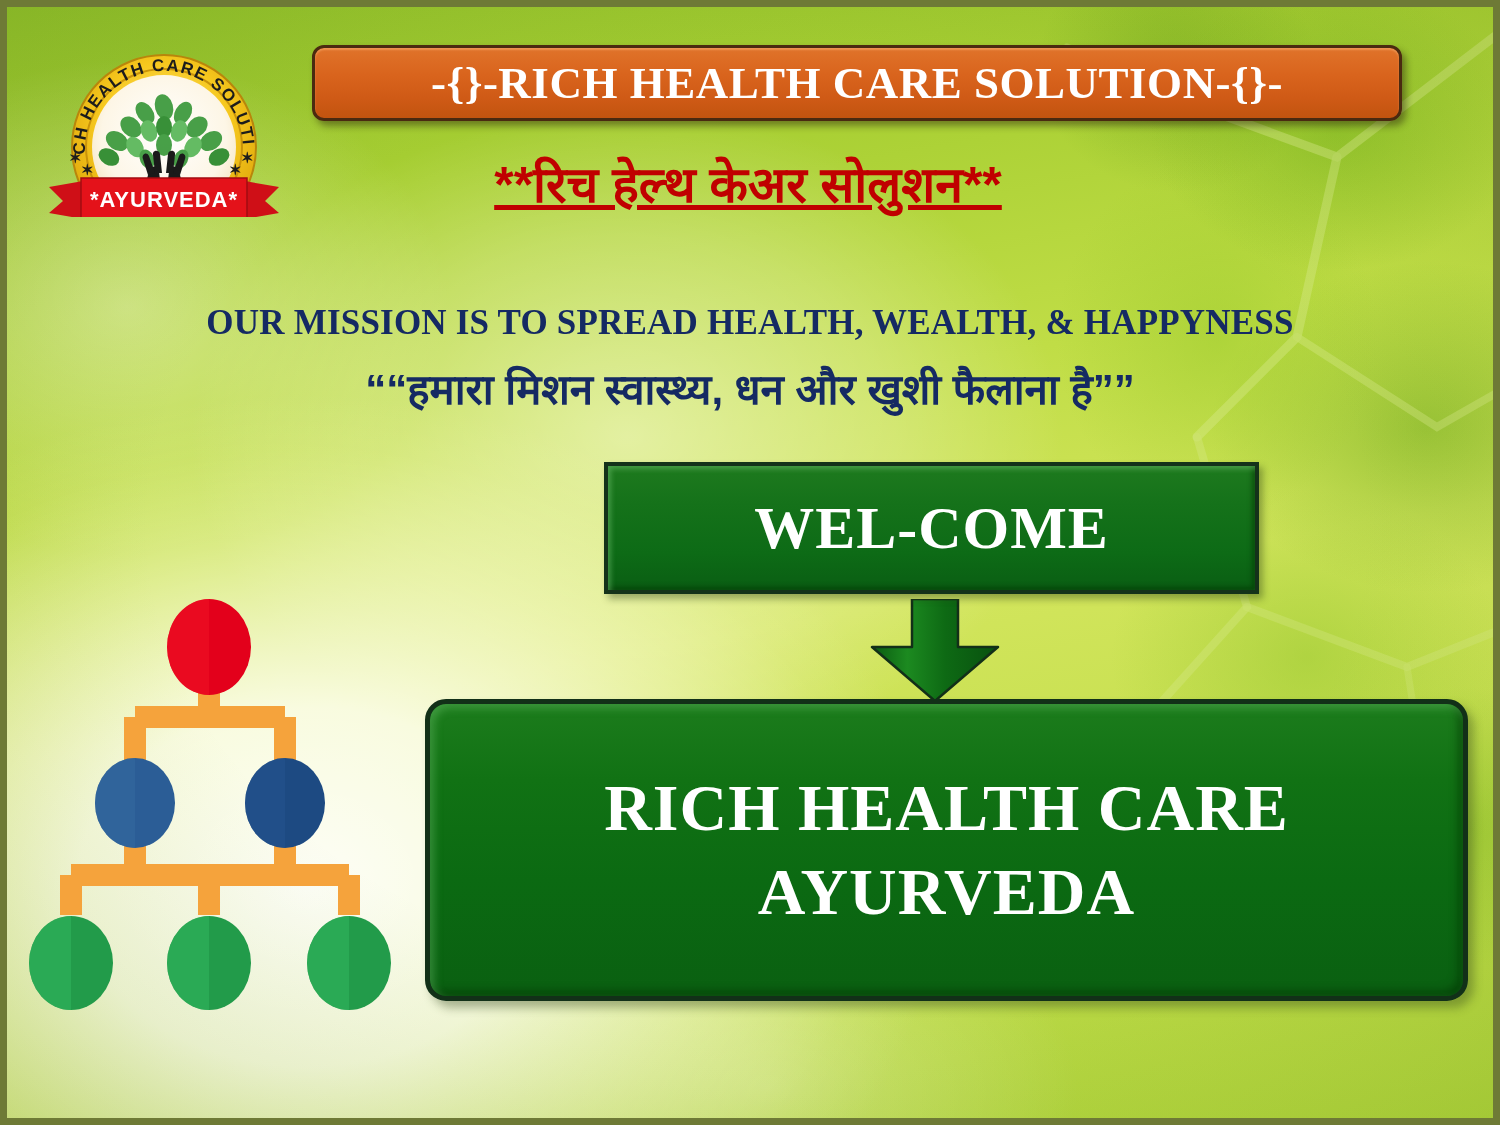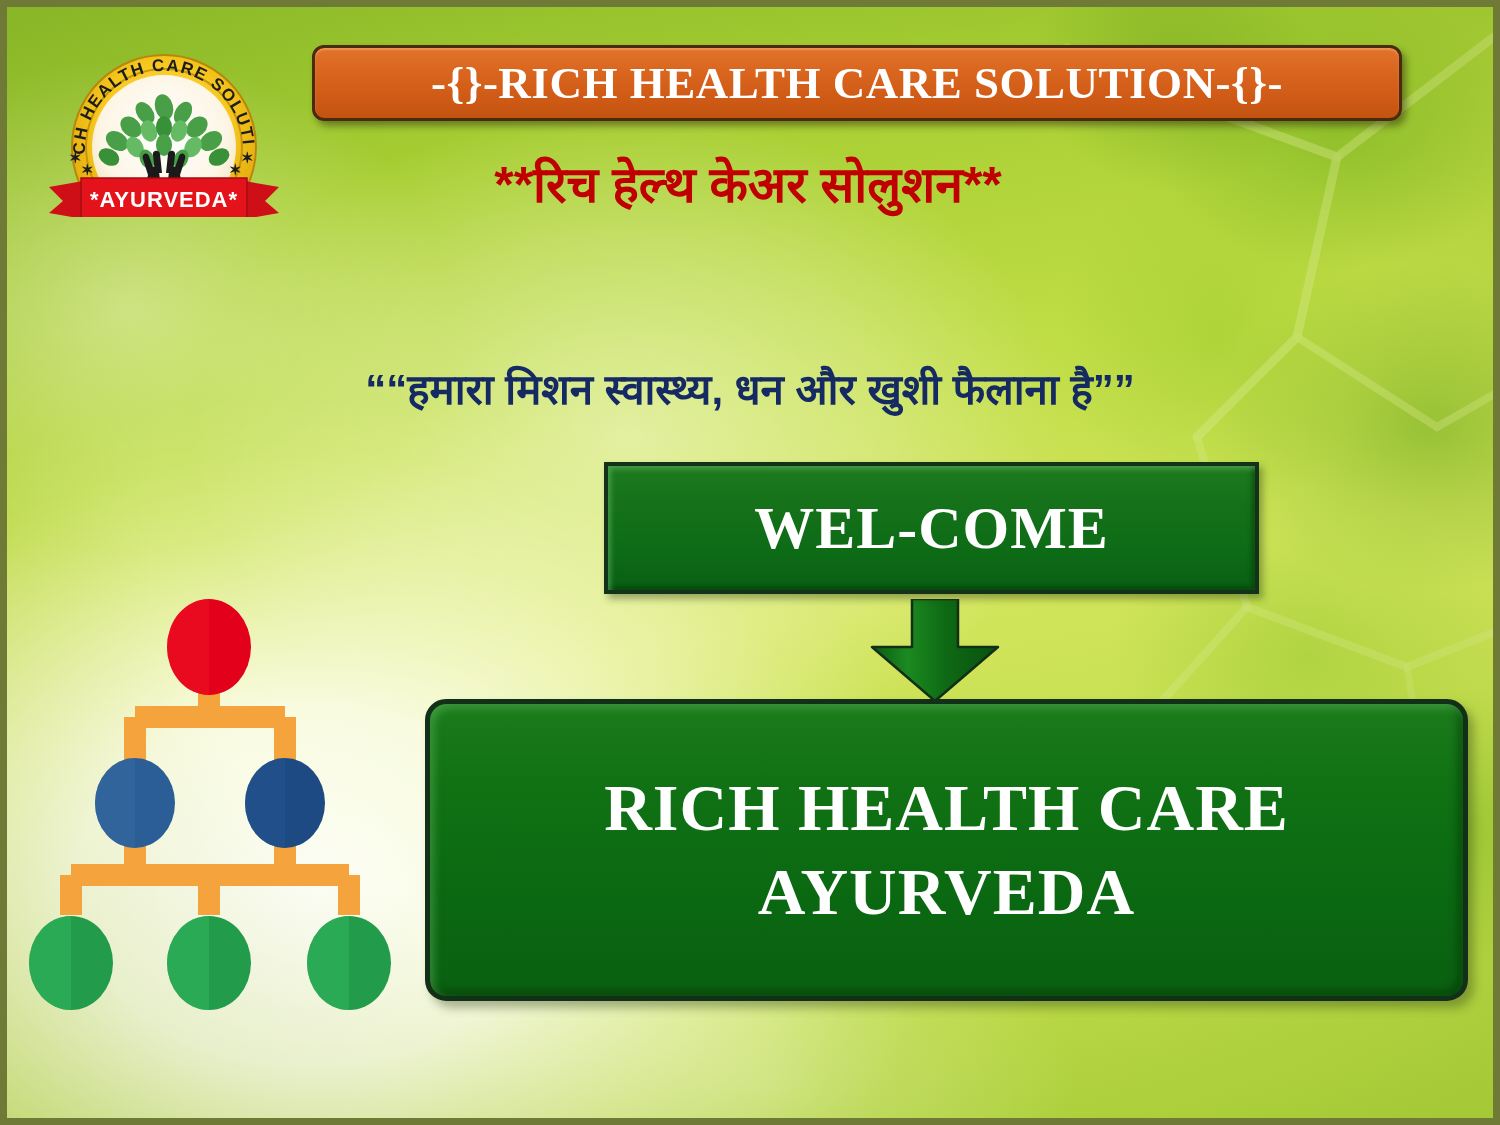--- a/index.html
+++ b/index.html
@@ -89,20 +89,21 @@
   
   .brand-hi {
     position: absolute;
     left: 0; right: 4px; top: 142px;
     text-align: center;
     color: #c00000;
     font-size: 50px;
     font-weight: bold;
     font-family: "Liberation Sans", sans-serif;
     z-index: 6;
+    text-decoration: underline;
   }
 
   
   .mission-en {
     position: absolute;
     left: 0; right: 0; top: 296px;
     text-align: center;
     color: #152a63;
     font-size: 35px;
     font-weight: bold;
@@ -295,20 +296,21 @@
       </g>
     </svg>
   </div>
 
   <div class="header-banner">
     <span class="title">-{}-RICH HEALTH CARE SOLUTION-{}-</span>
   </div>
 
   <div class="brand-hi">**रिच हेल्थ केअर सोलुशन**</div>
 
+  <div class="mission-en">OUR MISSION IS TO SPREAD HEALTH, WEALTH, &amp; HAPPYNESS</div>
   <div class="mission-hi">““हमारा मिशन स्वास्थ्य, धन और खुशी फैलाना है””</div>
 
   <div class="welcome-box">
     <span class="wtext">WEL-COME</span>
   </div>
 
   <div class="arrow-wrap">
     <svg width="140" height="105" viewBox="0 0 140 105">
       <defs>
         <linearGradient id="arrg" x1="0" y1="0" x2="1" y2="0">

